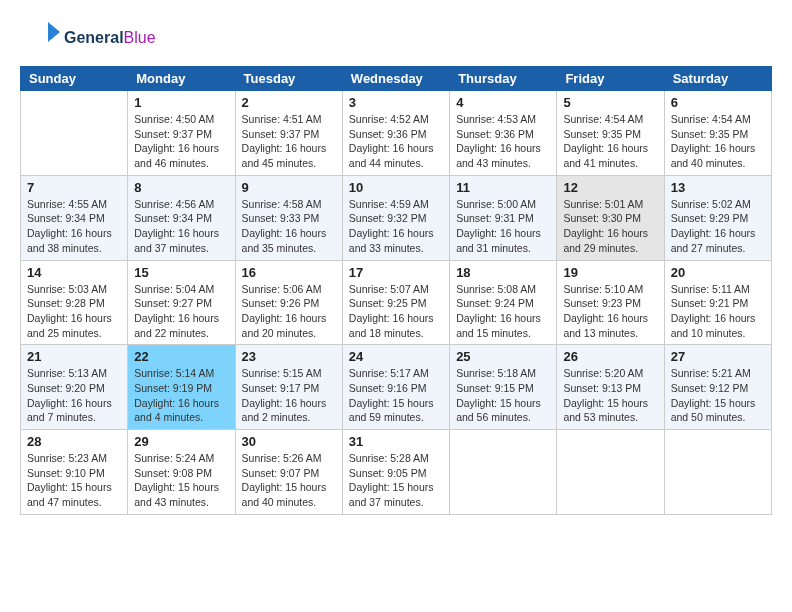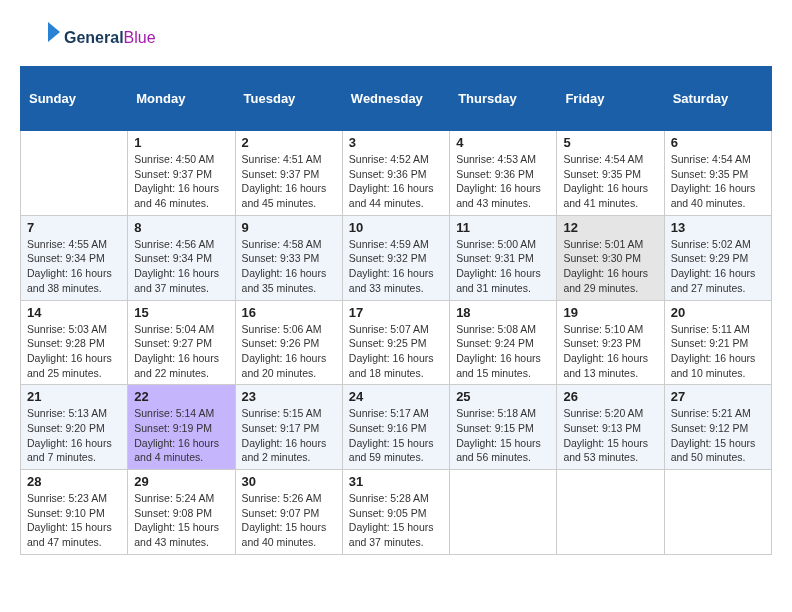--- a/index.html
+++ b/index.html
@@ -37,21 +37,21 @@
     }
     .calendar-table {
       width: 100%;
       border-collapse: collapse;
       border: 1px solid #ccc;
     }
     .calendar-table th {
       background: #1a5fa8;
       color: #fff;
       font-size: 13px;
-      padding: 24px 8px;
+      padding: 4px 8px;
       text-align: left;
       border: 1px solid #1a5fa8;
     }
     .calendar-table td {
       border: 1px solid #ccc;
       vertical-align: top;
       padding: 4px 6px;
       width: calc(100% / 7);
       min-height: 80px;
       background: #fff;
@@ -194,21 +194,21 @@
         <td style="background: rgb(255, 255, 255);">
           <div class="day-number">20</div>
           <div class="day-info">Sunrise: 5:11 AM<br>Sunset: 9:21 PM<br>Daylight: 16 hours and 10 minutes.</div>
         </td>
       </tr>
       <tr>
         <td style="background: rgb(240, 245, 251);">
           <div class="day-number">21</div>
           <div class="day-info">Sunrise: 5:13 AM<br>Sunset: 9:20 PM<br>Daylight: 16 hours and 7 minutes.</div>
         </td>
-        <td style="background: #c4b5fd;">
+        <td style="background: #7dd3fc;">
           <div class="day-number">22</div>
           <div class="day-info">Sunrise: 5:14 AM<br>Sunset: 9:19 PM<br>Daylight: 16 hours and 4 minutes.</div>
         </td>
         <td style="background: rgb(240, 245, 251);">
           <div class="day-number">23</div>
           <div class="day-info">Sunrise: 5:15 AM<br>Sunset: 9:17 PM<br>Daylight: 16 hours and 2 minutes.</div>
         </td>
         <td style="background: rgb(240, 245, 251);">
           <div class="day-number">24</div>
           <div class="day-info">Sunrise: 5:17 AM<br>Sunset: 9:16 PM<br>Daylight: 15 hours and 59 minutes.</div>

